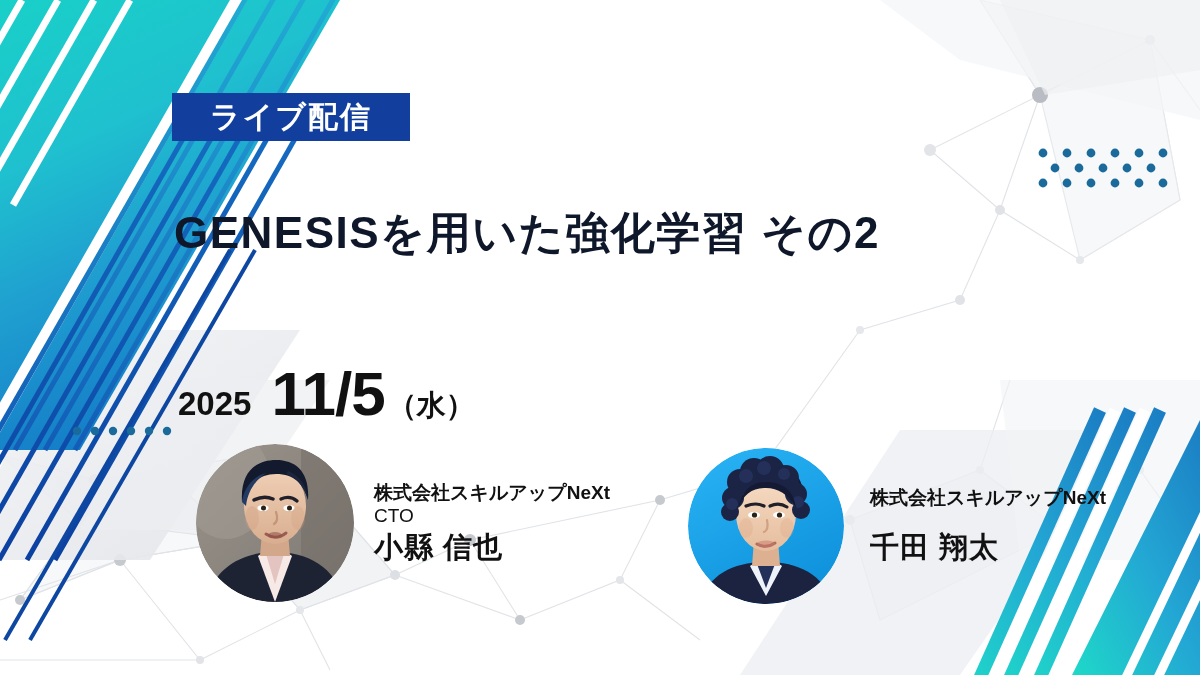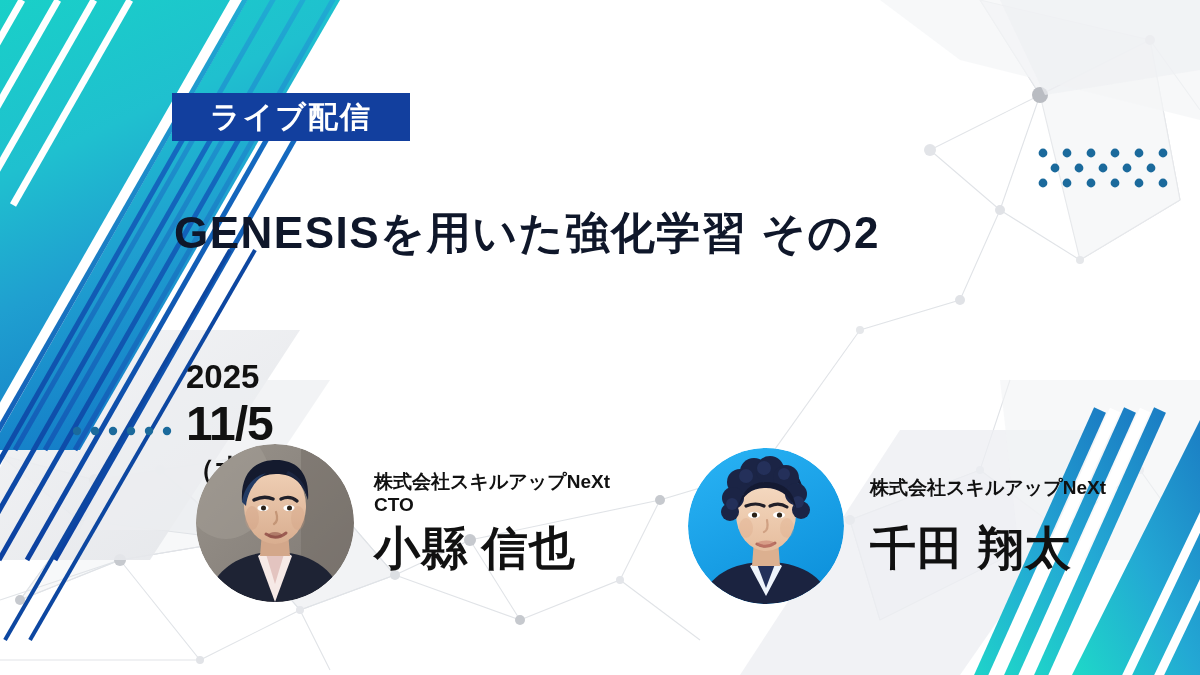--- a/index.html
+++ b/index.html
@@ -50,24 +50,23 @@
     line-height:1.15;
   }
 
   
   #date-line {
     position:absolute; left:178px; top:358px;
     z-index:20;
     display:flex; align-items:baseline;
     color:#111111; font-weight:bold;
     white-space:nowrap;
-    flex-direction:column;
   }
   #date-line .year   { font-size:33px; letter-spacing:0px; }
-  #date-line .md     { font-size:48px; margin-left:8px; letter-spacing:-1px; }
+  #date-line .md     { font-size:62px; margin-left:20px; letter-spacing:-1px; }
   #date-line .dow    { font-size:29px; margin-left:3px; }
   #date-line .time   { font-size:33px; margin-left:5px; }
 
   
   .speaker { position:absolute; z-index:20; display:flex; align-items:center; }
   #speaker-0 { left:196px; top:444px; }
   #speaker-1 { left:688px; top:448px; }
 
   .avatar {
     width:158px; height:158px;
@@ -79,22 +78,22 @@
   #speaker-1 .avatar { width:156px; height:156px; }
   .avatar svg { display:block; width:100%; height:100%; }
 
   .speaker-text {
     margin-left:20px;
     color:#111111;
     white-space:nowrap;
     line-height:1.22;
   }
   .spk-company { font-size:19px; font-weight:bold; }
-  .spk-role    { font-size:19px; font-weight:bold; }
-  .spk-name    { font-size:46px; font-weight:bold; letter-spacing:1px; margin-top:3px; }
+  .spk-role    { font-size:19px; font-weight:normal; }
+  .spk-name    { font-size:29px; font-weight:bold; letter-spacing:1px; margin-top:3px; }
   #speaker-1 .speaker-text { margin-left:26px; }
   #speaker-1 .spk-name { margin-top:21px; }
 
   
   .dotgrid { position:absolute; z-index:15; }
 </style>
 </head>
 <body>
 
 <div id="banner">

